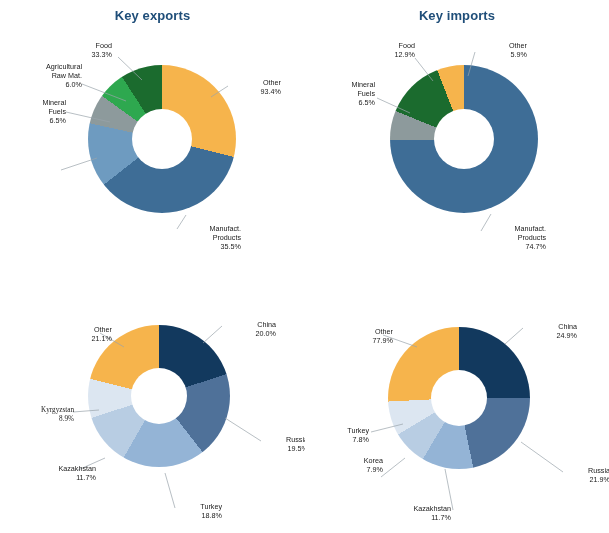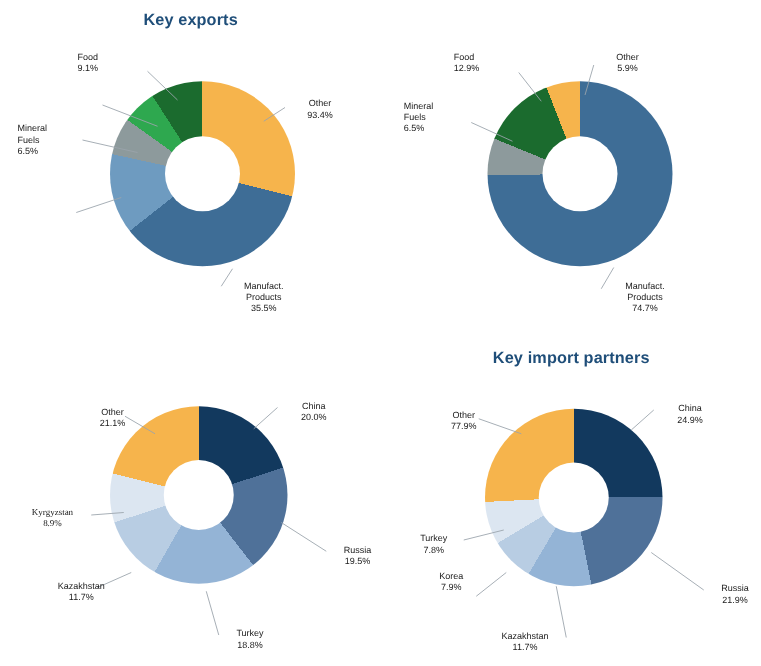--- a/index.html
+++ b/index.html
@@ -37,22 +37,22 @@
     background:#ffffff;
   }
   .lbl{
     position:absolute;
     font-size:7.2px;
     line-height:9.2px;
     color:#1a1a1a;
     white-space:nowrap;
     font-family:"Liberation Sans", sans-serif;
   }
-  .lbl.r{text-align:left;}
-  .lbl.l{text-align:center;}
+  .lbl.r{text-align:right;}
+  .lbl.l{text-align:right;}
   .lbl .v{display:block;}
   svg.leaders{position:absolute;top:0;left:0;pointer-events:none;}
   .leaders line, .leaders path{stroke:#9aa3ab;stroke-width:0.7;fill:none;}
 </style>
 </head>
 <body>
 
 <div class="grid">
 
   <div class="panel">
@@ -68,39 +68,45 @@
       <path d="M118,57 L142,80"></path>
       <path d="M82,84 L126,101"></path>
       <path d="M66,112 L110,122"></path>
       <path d="M61,170 L97,158"></path>
       <path d="M177,229 L186,215"></path>
       <path d="M228,86 L211,97"></path>
     </svg>
 
     <div class="lbl r" style="left:62px;top:41px;width:50px;">
       <span>Food</span>
-      <span class="v">9.1%</span>
+      <span class="v">33.3%</span>
+    </div>
+    <div class="lbl r" style="left:14px;top:62px;width:68px;">
+      <span>Agricultural</span>
+      <span class="v">Raw Mat.</span>
+      <span class="v">6.0%</span>
     </div>
     <div class="lbl r" style="left:14px;top:98px;width:52px;">
       <span>Mineral</span>
       <span class="v">Fuels</span>
       <span class="v">6.5%</span>
     </div>
     <div class="lbl l" style="left:181px;top:224px;width:60px;">
       <span>Manufact.</span>
       <span class="v">Products</span>
       <span class="v">35.5%</span>
     </div>
     <div class="lbl l" style="left:231px;top:78px;width:50px;">
       <span>Other</span>
       <span class="v">93.4%</span>
     </div>
   </div>
 
   <div class="panel">
+    <div class="chart-title">Key imports</div>
 
     <div class="donut-wrap" style="left:85px;top:65px;width:148px;height:148px;">
       <div class="donut" id="d1" style="left: 0px; top: 0px; width: 148px; height: 148px; background: conic-gradient(rgb(62, 109, 150) 0deg, rgb(62, 109, 150) 268.92deg, rgb(141, 154, 156) 268.92deg, rgb(141, 154, 156) 292.32deg, rgb(27, 107, 46) 292.32deg, rgb(27, 107, 46) 338.76deg, rgb(246, 180, 76) 338.76deg, rgb(246, 180, 76) 360deg);">
         <div class="hole" style="left:44px;top:44px;width:60px;height:60px;"></div>
       </div>
     </div>
 
     <svg class="leaders" width="304" height="270">
       <path d="M110,58 L128,81"></path>
       <path d="M72,98 L105,113"></path>
@@ -165,21 +171,20 @@
       <span>Kyrgyzstan</span>
       <span class="v">8.9%</span>
     </div>
     <div class="lbl l" style="left:68px;top:55px;width:44px;">
       <span>Other</span>
       <span class="v">21.1%</span>
     </div>
   </div>
 
   <div class="panel">
-    <div class="chart-title">Key import partners</div>
 
     <div class="donut-wrap" style="left:83px;top:57px;width:142px;height:142px;">
       <div class="donut" id="d3" style="left: 0px; top: 0px; width: 142px; height: 142px; background: conic-gradient(rgb(18, 57, 94) 0deg, rgb(18, 57, 94) 89.64deg, rgb(79, 113, 153) 89.64deg, rgb(79, 113, 153) 168.48deg, rgb(148, 180, 214) 168.48deg, rgb(148, 180, 214) 210.6deg, rgb(184, 205, 227) 210.6deg, rgb(184, 205, 227) 239.04deg, rgb(220, 230, 241) 239.04deg, rgb(220, 230, 241) 267.12deg, rgb(246, 180, 76) 267.12deg, rgb(246, 180, 76) 360deg);">
         <div class="hole" style="left:43px;top:43px;width:56px;height:56px;"></div>
       </div>
     </div>
 
     <svg class="leaders" width="304" height="263">
       <path d="M218,58 L200,74"></path>
       <path d="M258,202 L216,172"></path>

